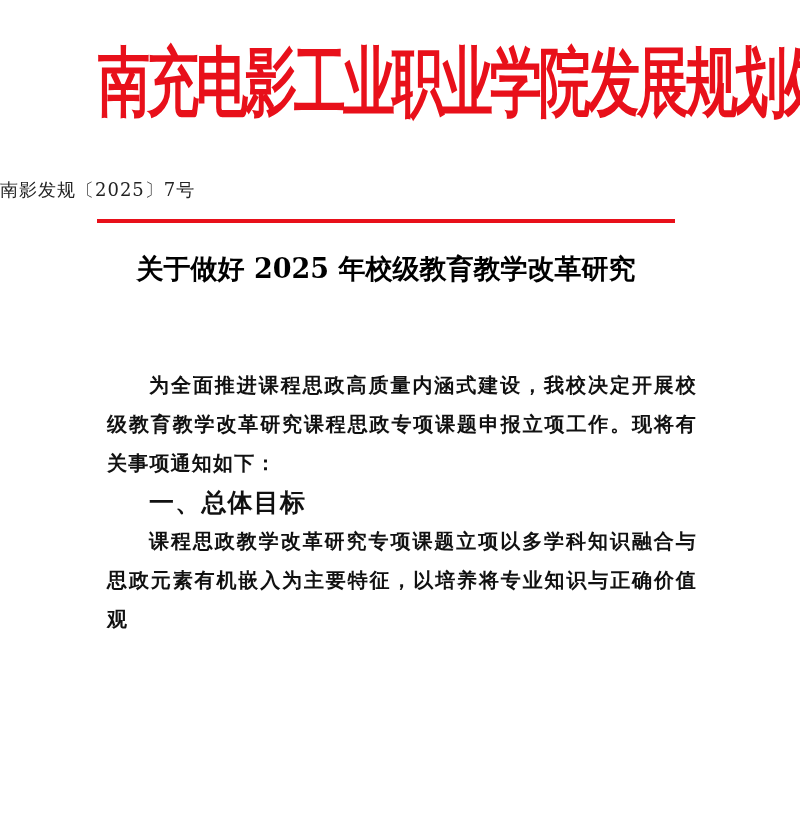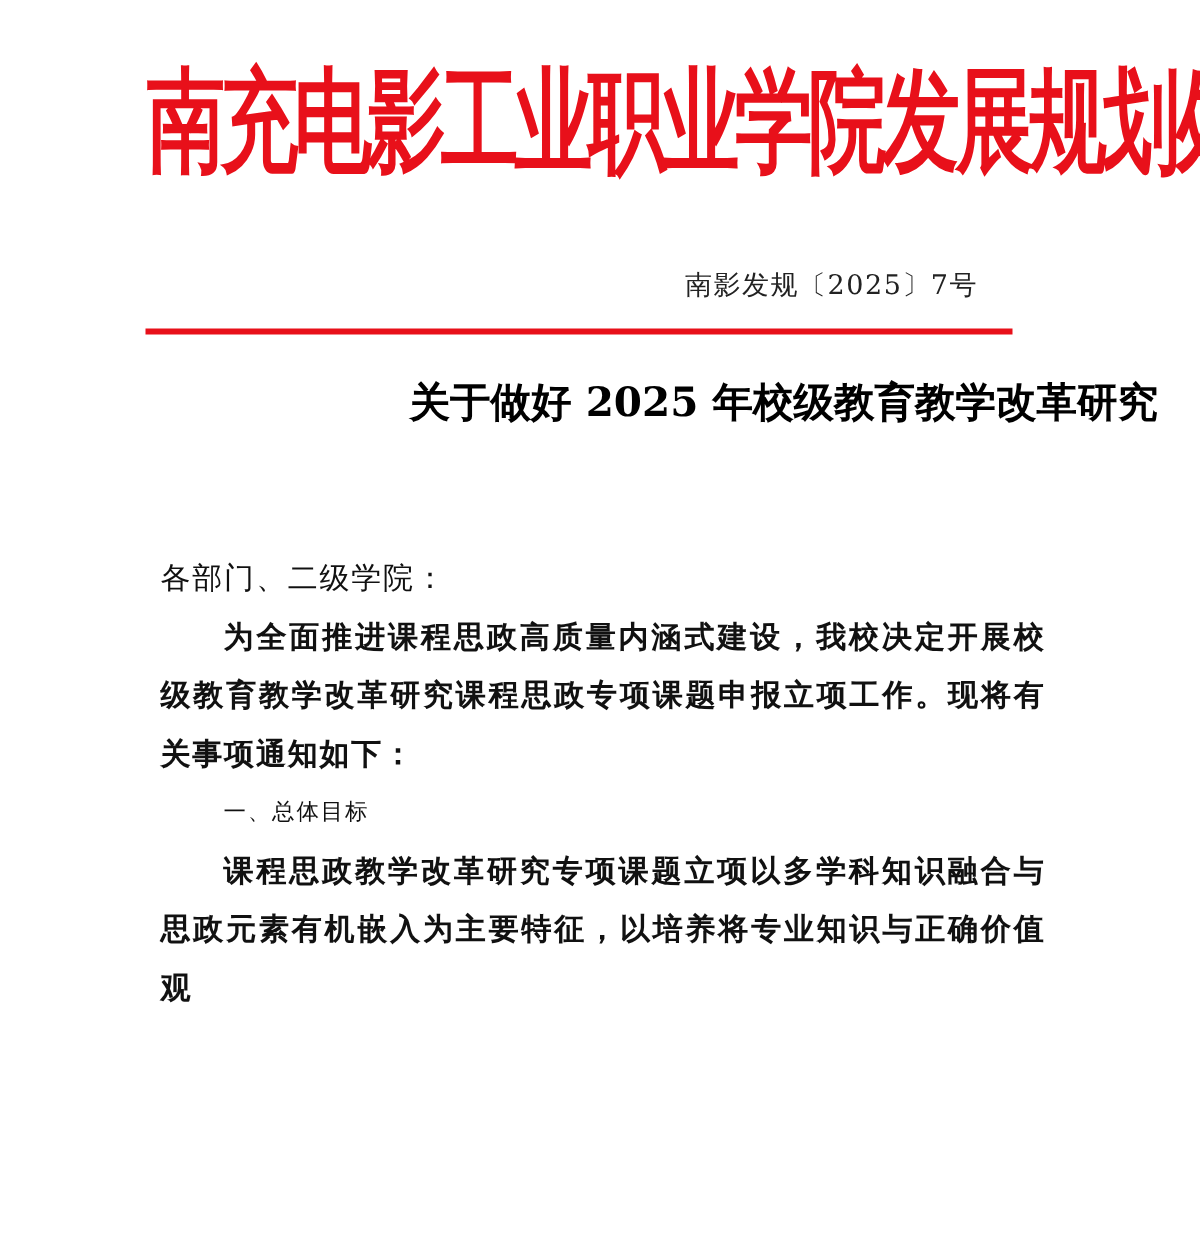--- a/index.html
+++ b/index.html
@@ -29,39 +29,39 @@
       letter-spacing: -3px;
       white-space: nowrap;
       transform: scaleY(1.45);
       transform-origin: left center;
     }
     .doc-number {
       position: absolute;
       left: 0;
       width: 652px;
       top: 178px;
-      text-align: right;
+      text-align: left;
       font-size: 18px;
       letter-spacing: 1px;
       color: #222;
     }
     .red-rule {
       position: absolute;
       left: 97px;
       top: 219px;
       width: 578px;
       height: 4px;
       background: #e8101a;
     }
     .title {
       position: absolute;
       left: 0;
       width: 772px;
       top: 248px;
-      text-align: right;
+      text-align: center;
       font-family: "DejaVu Serif", "Liberation Serif", serif;
       font-weight: bold;
       font-size: 27px;
       line-height: 42px;
       color: #000;
     }
     .title div { white-space: nowrap; }
     .body {
       position: absolute;
       left: 107px;
@@ -75,35 +75,35 @@
       margin: 0;
       text-align: justify;
       text-align-last: left;
       letter-spacing: 1.2px;
     }
     .indent { text-indent: 42px; font-weight: bold; }
     .heading-line {
       margin: 0;
       padding-left: 42px;
       font-family: "DejaVu Sans", "Liberation Sans", sans-serif;
-      font-size: 15px;
+      font-size: 25px;
       letter-spacing: 1px;
+      font-weight: bold;
     }
   </style>
 </head>
 <body>
 
 <div class="masthead">南充电影工业职业学院发展规划处</div>
 
 <div class="doc-number">南影发规〔2025〕7号</div>
 
 <div class="red-rule"></div>
 
 <div class="title">
   <div>关于做好 2025 年校级教育教学改革研究</div>
 </div>
 
 <div class="body">
-  <p>各部门、二级学院：</p>
   <p class="indent">为全面推进课程思政高质量内涵式建设，我校决定开展校级教育教学改革研究课程思政专项课题申报立项工作。现将有关事项通知如下：</p>
   <p class="heading-line">一、总体目标</p>
   <p class="indent">课程思政教学改革研究专项课题立项以多学科知识融合与思政元素有机嵌入为主要特征，以培养将专业知识与正确价值观</p>
 </div>
 
 </body></html>

